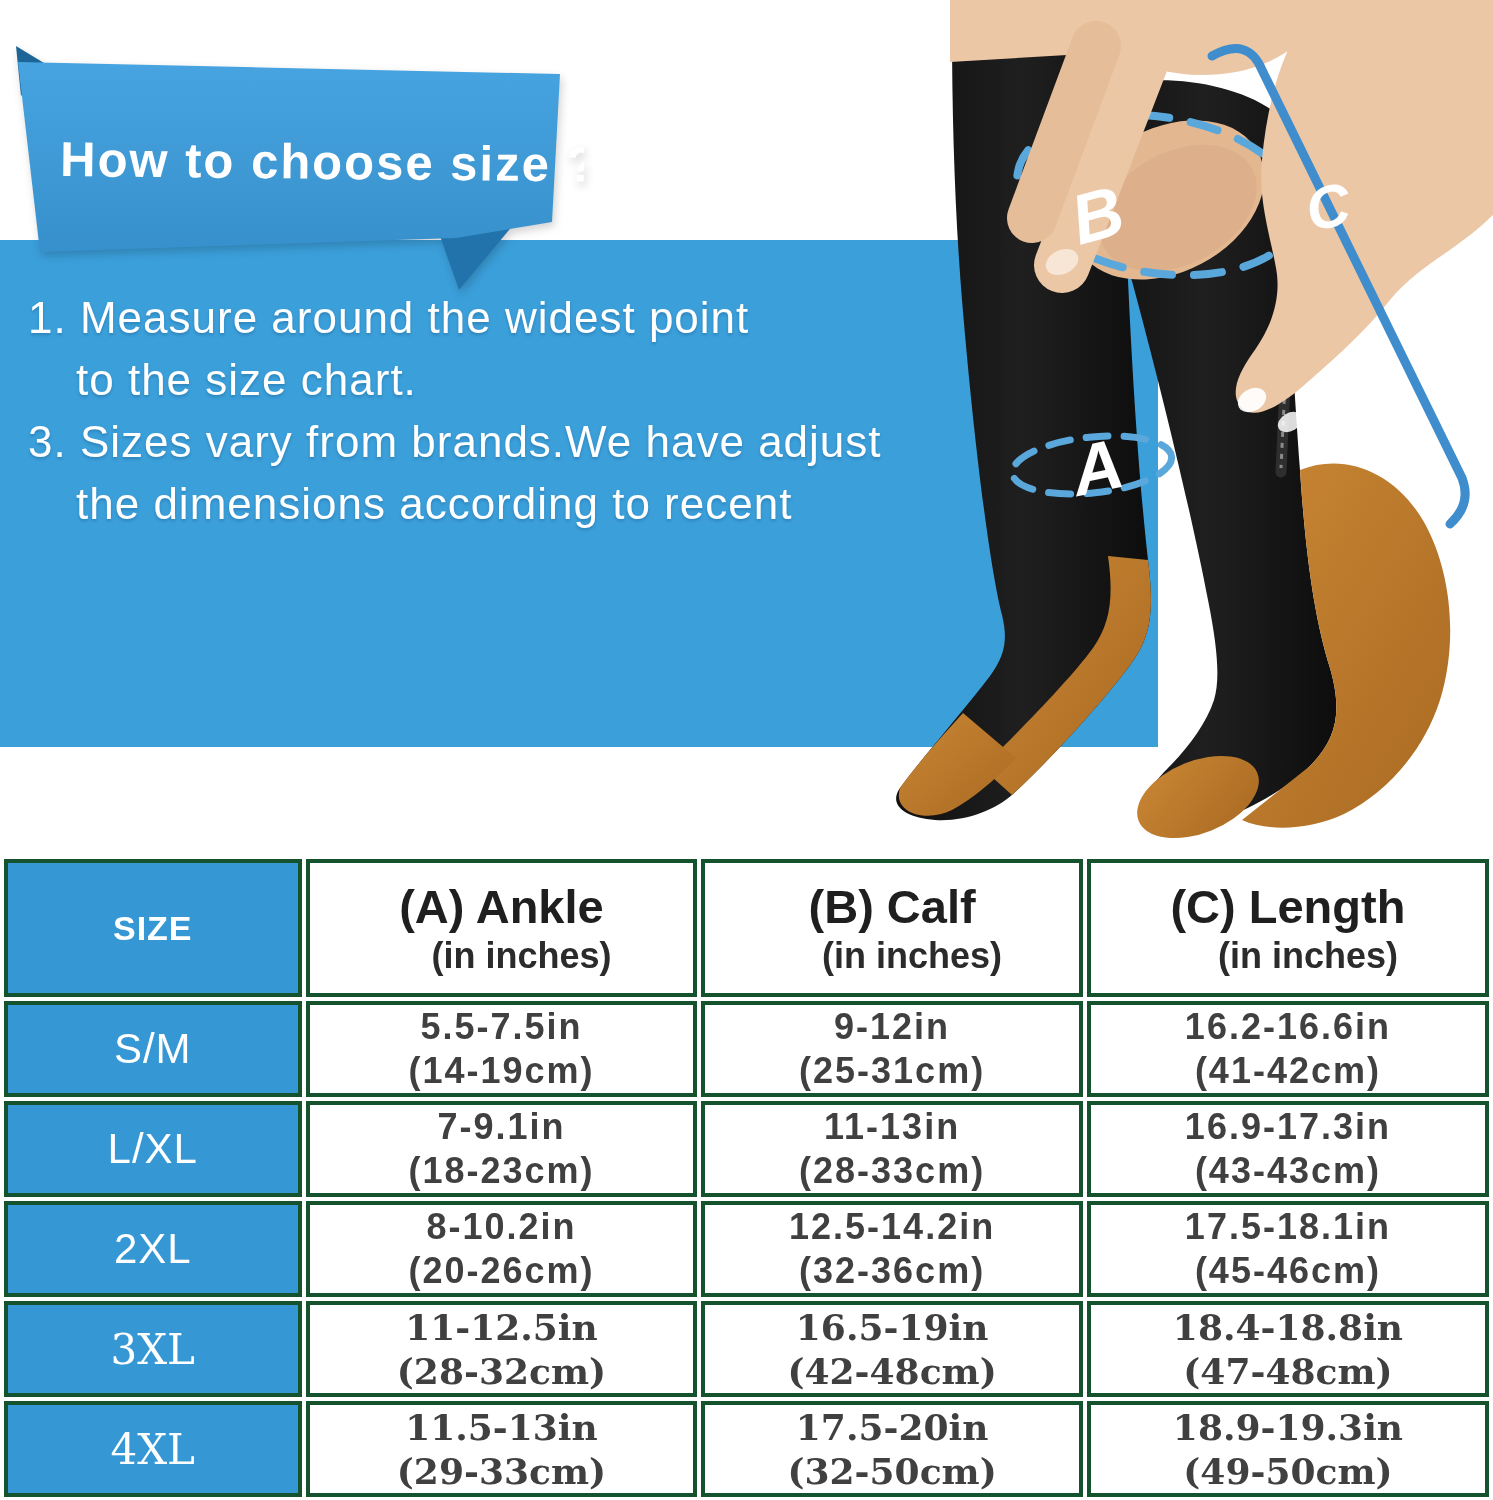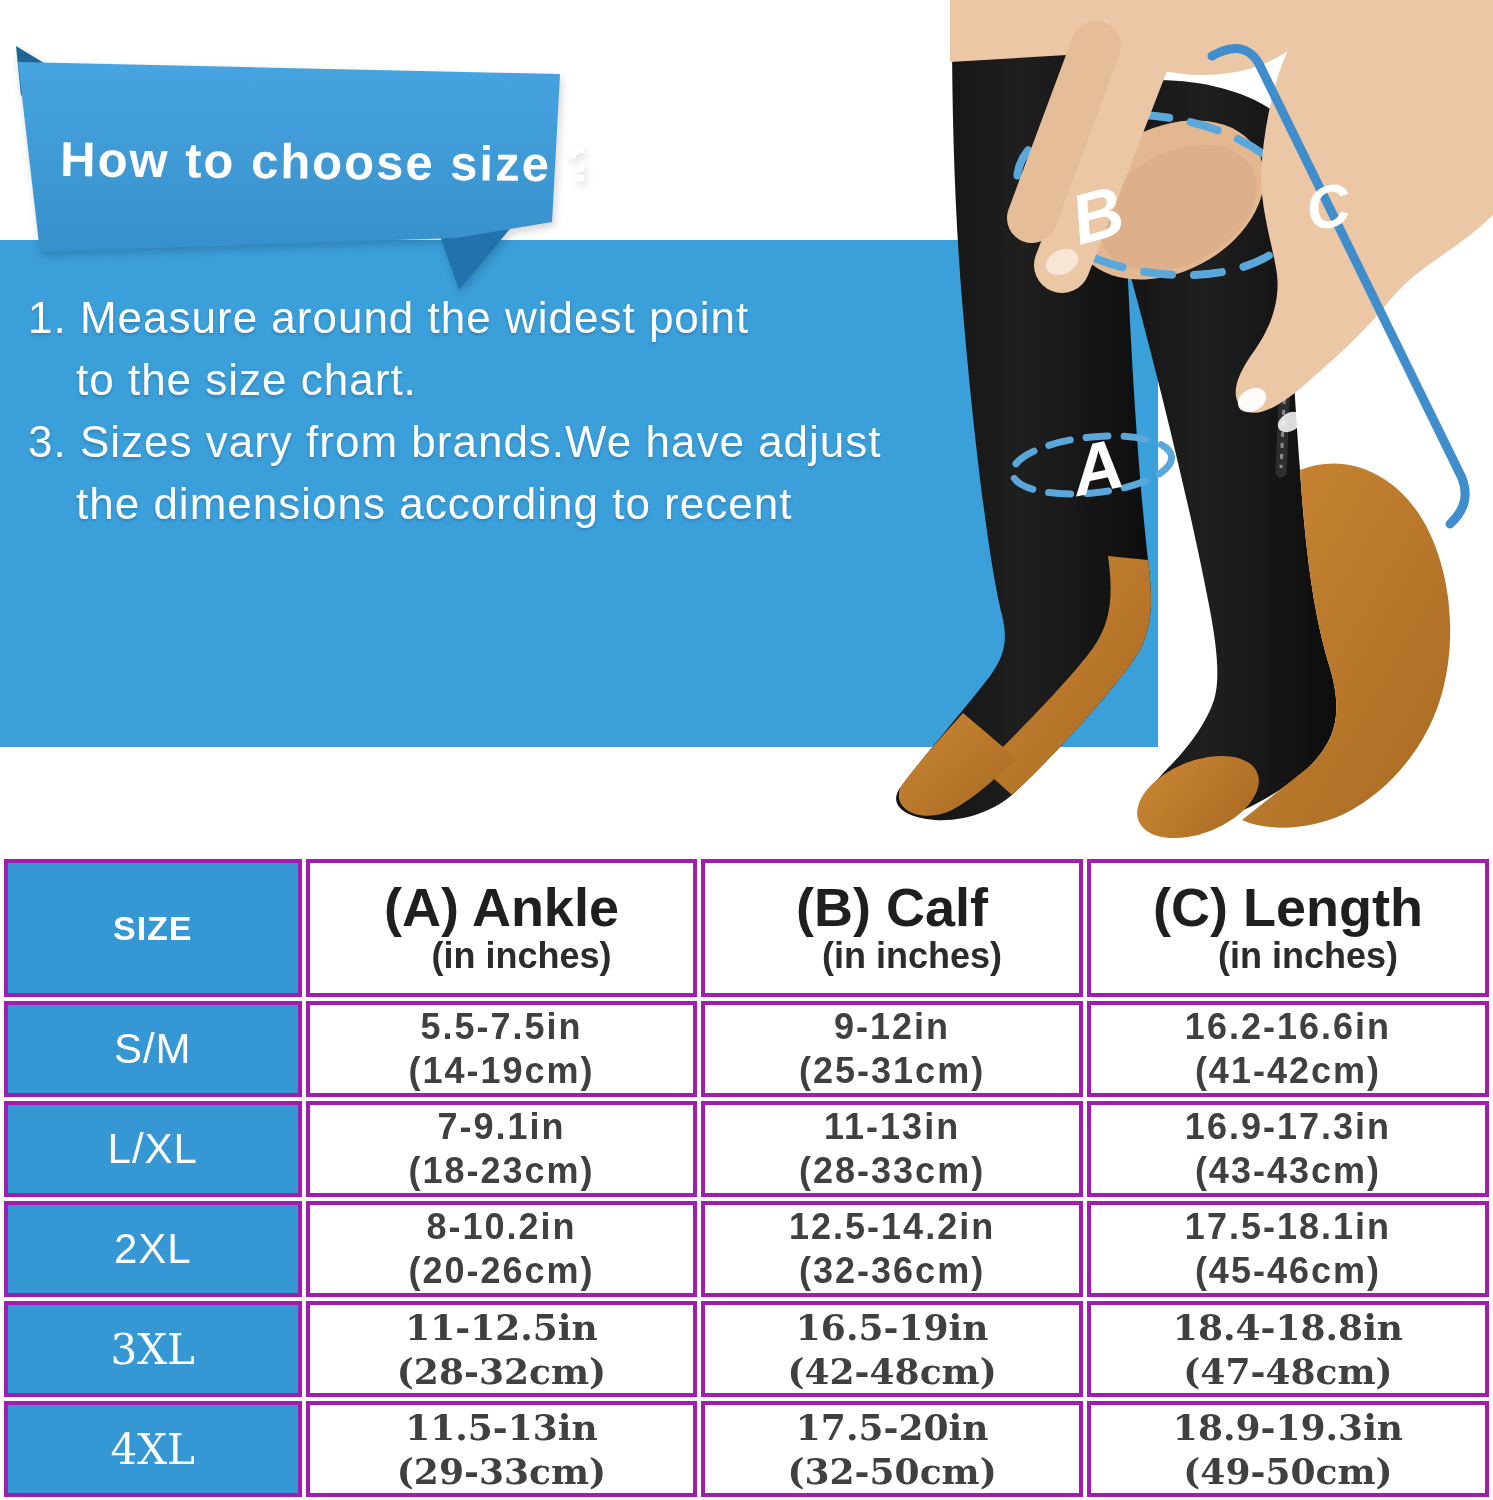--- a/index.html
+++ b/index.html
@@ -35,32 +35,32 @@
   .photo{position:absolute;left:850px;top:0;z-index:2;}
   .photo text{font-family:"Liberation Sans", sans-serif;font-weight:900;font-style:italic;fill:#ffffff;}
 
   
   .table-wrap{position:absolute;left:0;right:0;top:855px;bottom:0;z-index:4;background:#ffffff;}
   table.size{
     width:100%;height:100%;
     border-collapse:separate;border-spacing:4px;table-layout:fixed;
   }
   table.size td, table.size th{
-    border:4px solid #a21caf;background:#ffffff;text-align:center;vertical-align:middle;
+    border:4px solid #14532d;background:#ffffff;text-align:center;vertical-align:middle;
     padding:0;overflow:hidden;
   }
   table.size .blue{background:#3598d4;color:#ffffff;}
   th.hsize{height:130px;}
   td.drow{height:86px;}
   .col-size{width:20.2%;}
   .col-a{width:26.6%;}
   .col-b{width:25.9%;}
   .col-c{width:27.3%;}
   .h-size-label{font-size:34px;font-weight:bold;letter-spacing:1px;}
-  .h-title{font-size:54px;font-weight:900;color:#1f1f1f;line-height:56px;}
+  .h-title{font-size:47px;font-weight:900;color:#1f1f1f;line-height:56px;}
   .h-sub{font-size:36px;font-weight:bold;color:#2b2b2b;line-height:42px;padding-left:40px;}
   .row-label{font-size:42px;font-weight:normal;letter-spacing:1px;}
   .val-line{font-size:36px;font-weight:bold;color:#404040;line-height:44px;letter-spacing:2px;}
   tr.serif .row-label, tr.serif .val-line{
     font-family:"DejaVu Serif", serif;letter-spacing:0;
   }
 </style>
 </head>
 <body>
 

